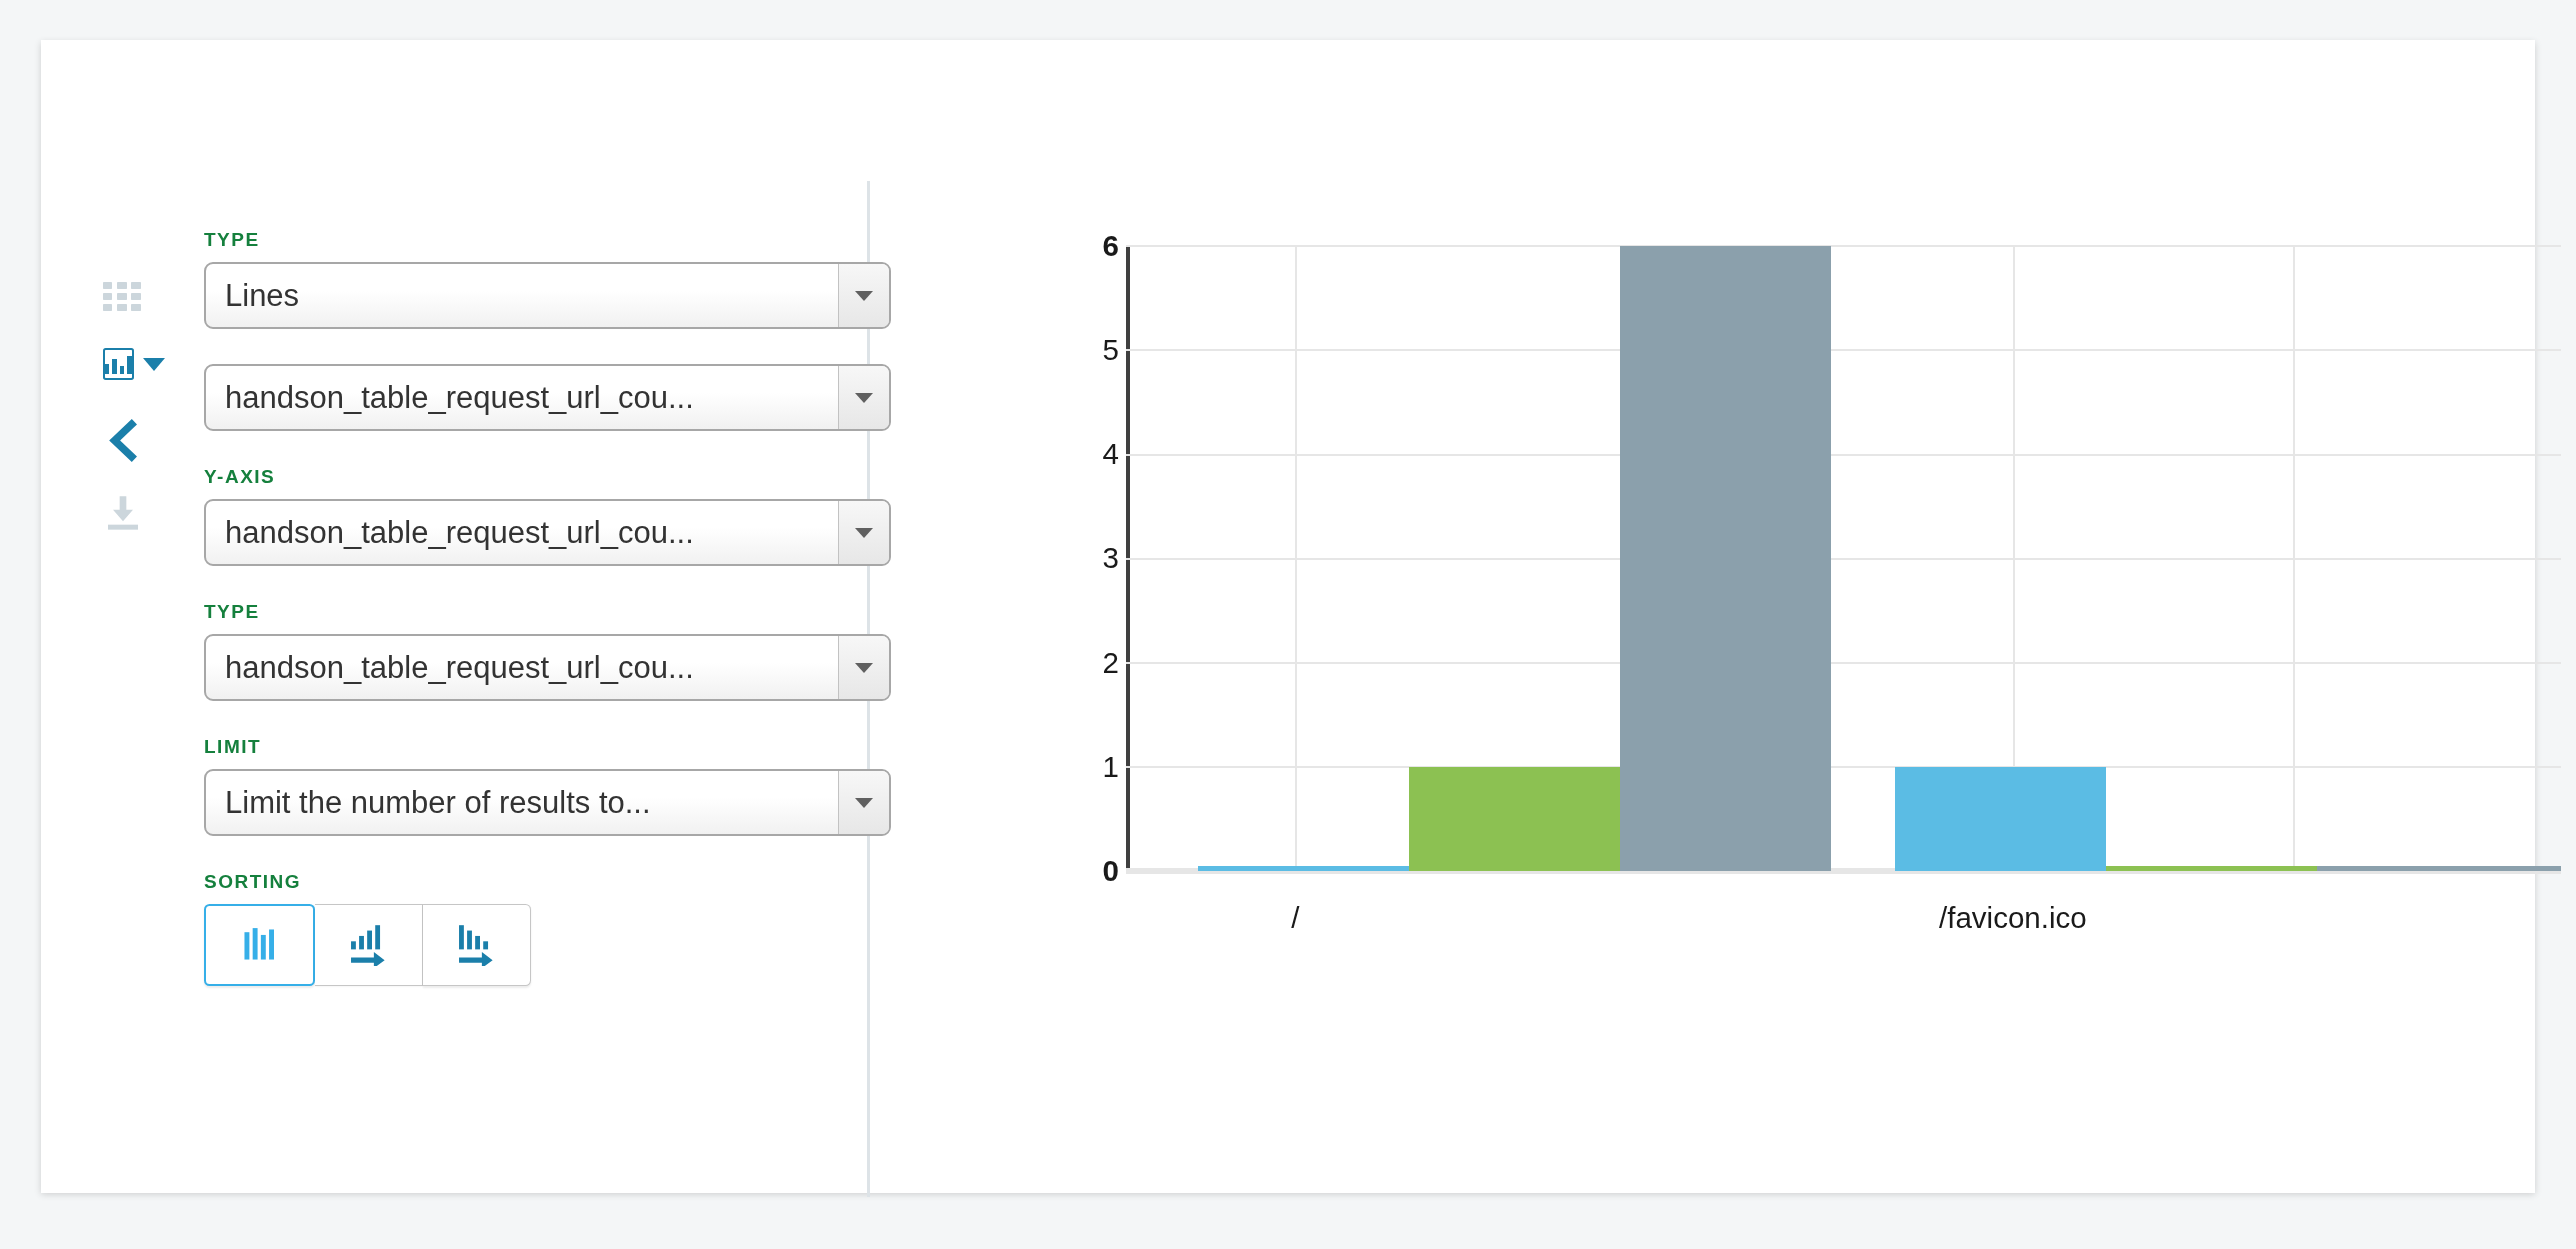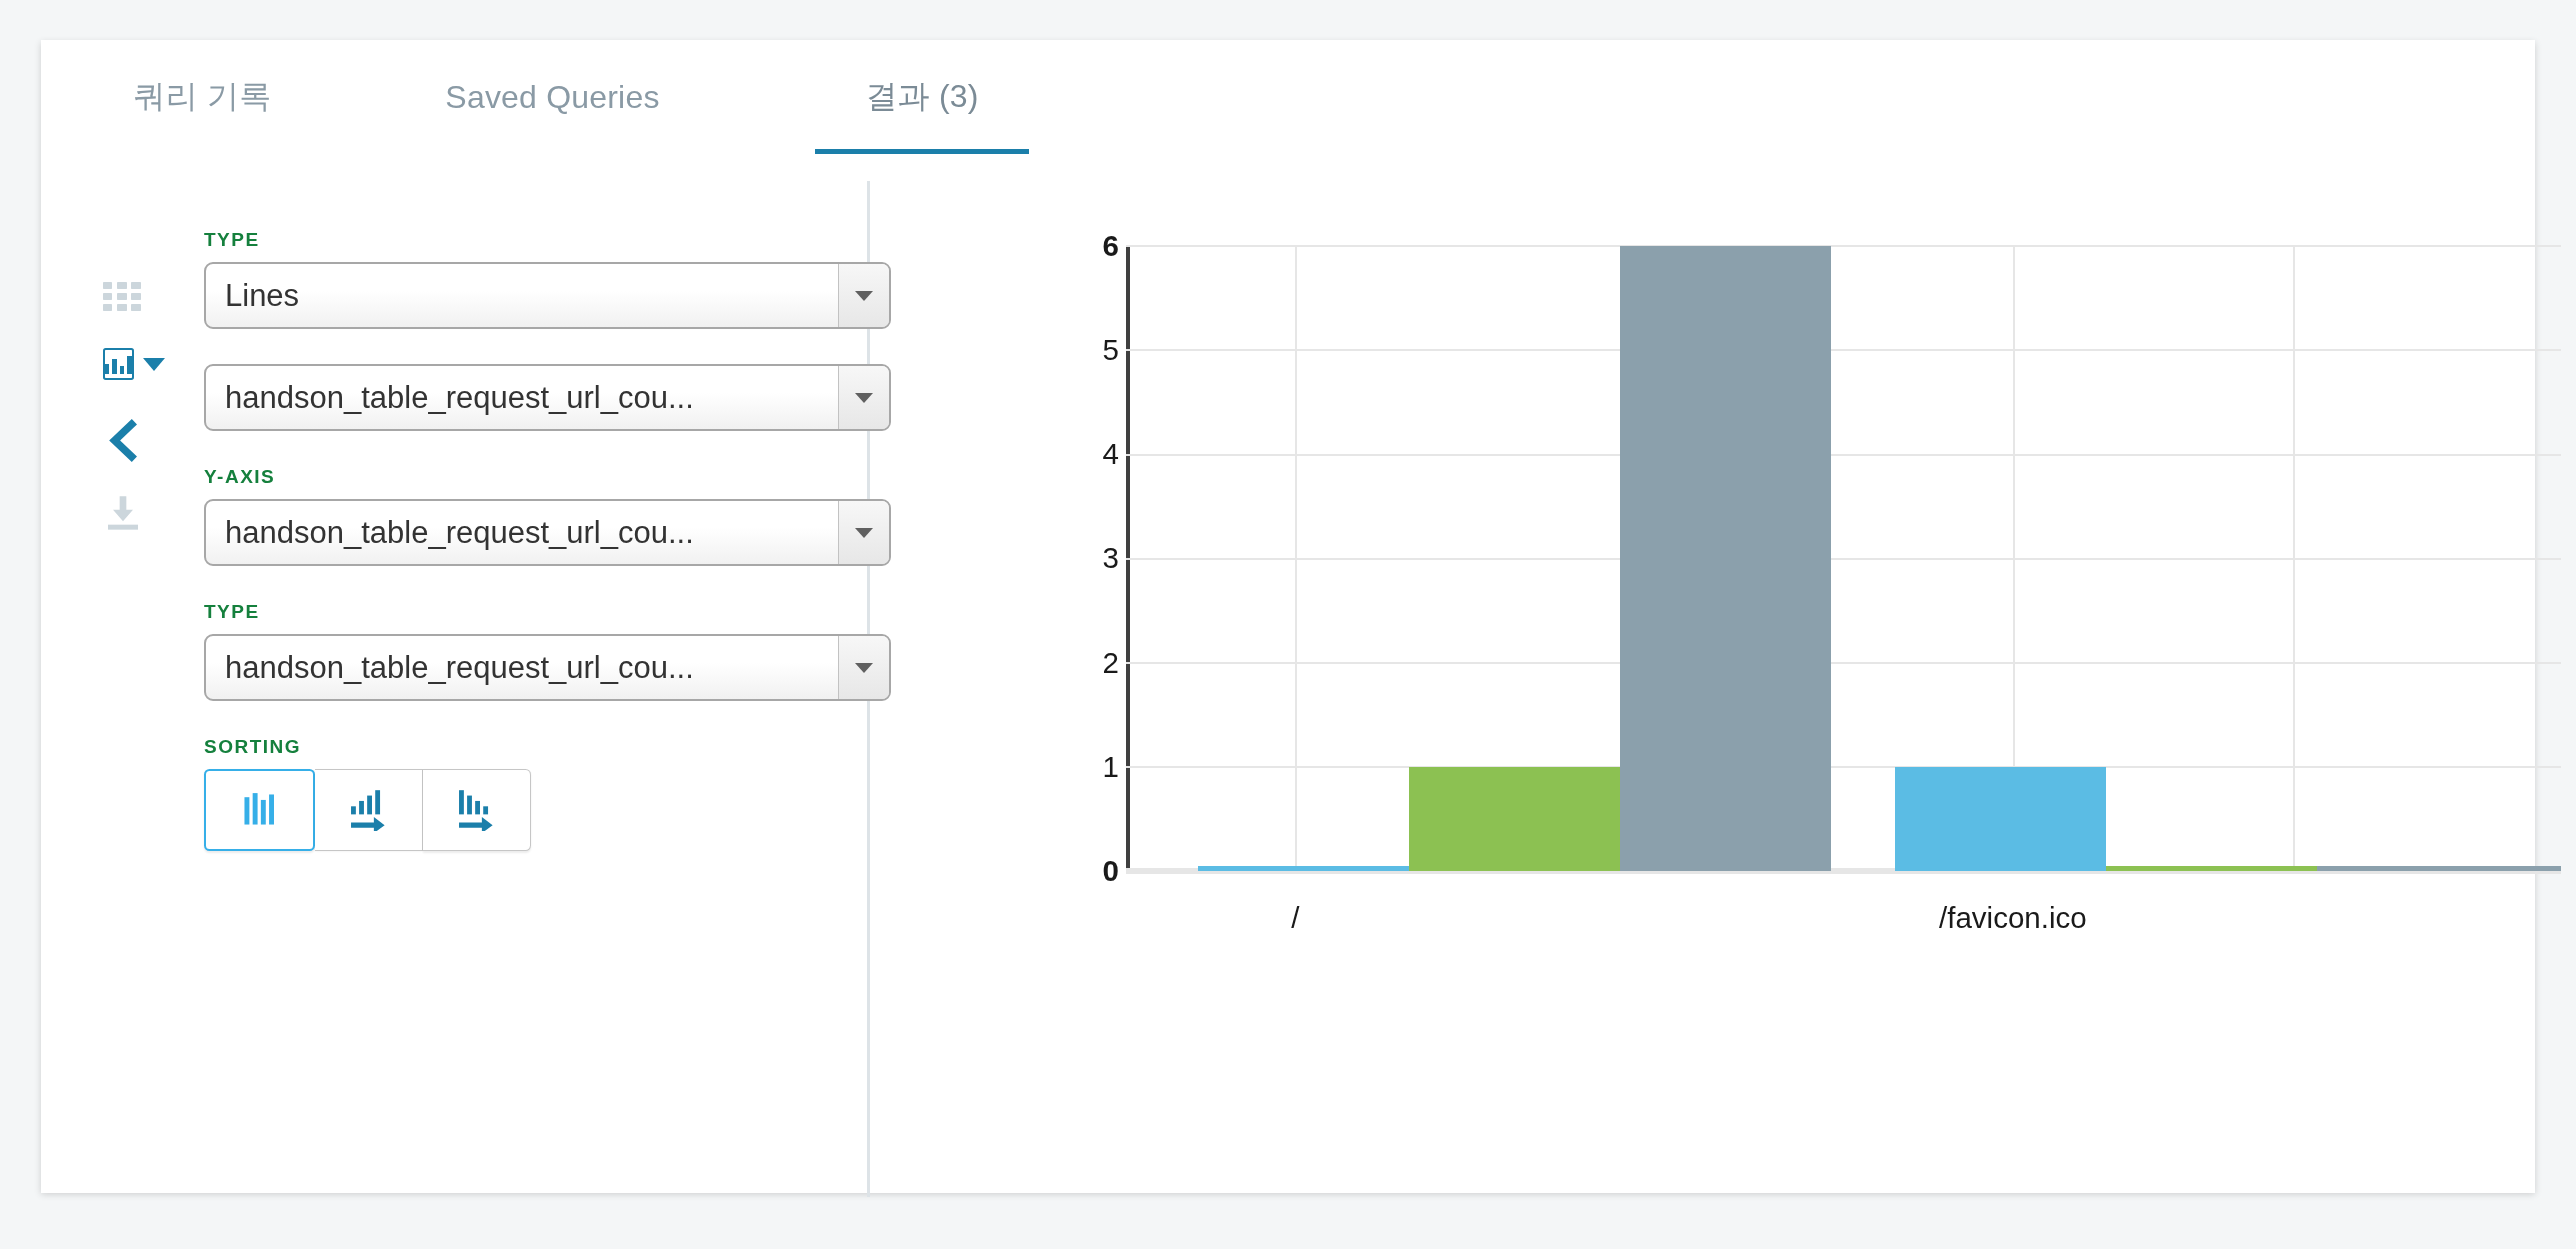--- a/index.html
+++ b/index.html
@@ -296,32 +296,20 @@
     color: #1a1a1a;
     white-space: nowrap;
   }
 </style>
 </head>
 <body>
 
 <div id="app">
   <div class="card">
 
-    <div class="tabs">
-      <div class="tab" id="tab-0">
-        <span>쿼리 기록</span>
-      </div>
-      <div class="tab" id="tab-1">
-        <span>Saved Queries</span>
-      </div>
-      <div class="tab active" id="tab-2">
-        <span>결과 (3)</span>
-        <span class="underline"></span>
-      </div>
-    </div>
 
     <div class="rail">
       <div class="rail-item" id="rail-table">
         <span class="grid-icon">
           <i></i>
             <i></i>
             <i></i>
             <i></i>
             <i></i>
             <i></i>
@@ -392,20 +380,29 @@
       <div class="field">
         <div class="field-label">TYPE</div>
         <div class="select">
           <span class="sel-text">handson_table_request_url_cou...</span>
           <span class="sel-arrow">
               <i class="tri"></i>
             </span>
         </div>
       </div>
 
+      <div class="field">
+        <div class="field-label">LIMIT</div>
+        <div class="select">
+          <span class="sel-text">Limit the number of results to...</span>
+          <span class="sel-arrow">
+              <i class="tri"></i>
+            </span>
+        </div>
+      </div>
 
       <div class="field">
         <div class="field-label">SORTING</div>
         <div class="sorting-group">
 
           <div class="sort-btn active">
             <span>
               <svg width="41" height="43" viewBox="0 0 30 30">
                 <rect x="4" y="6" width="3.6" height="20" fill="#36afe8"></rect>
                 <rect x="10" y="3" width="3.6" height="23" fill="#36afe8"></rect>

